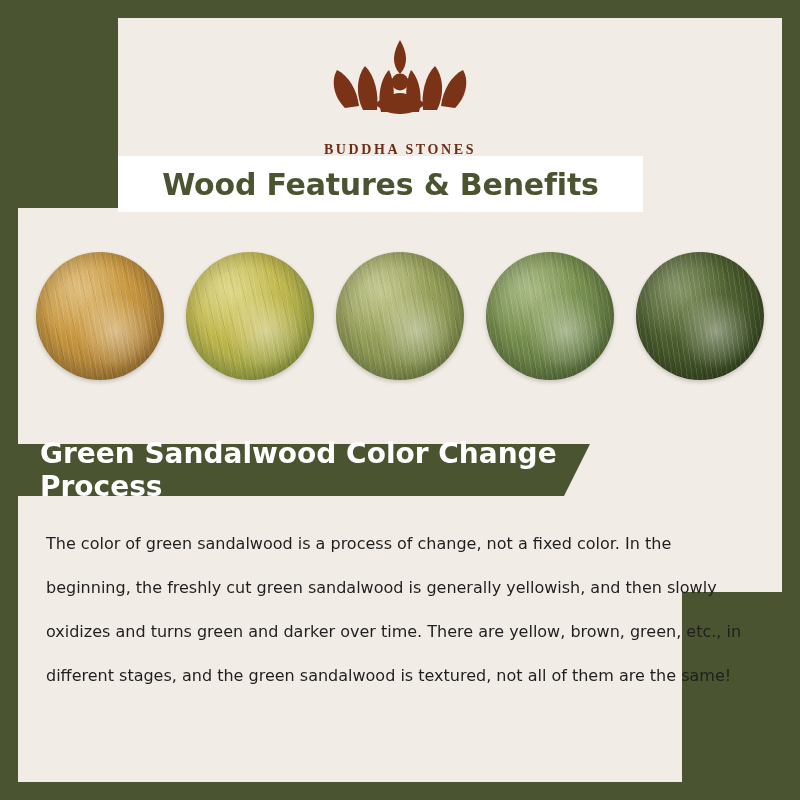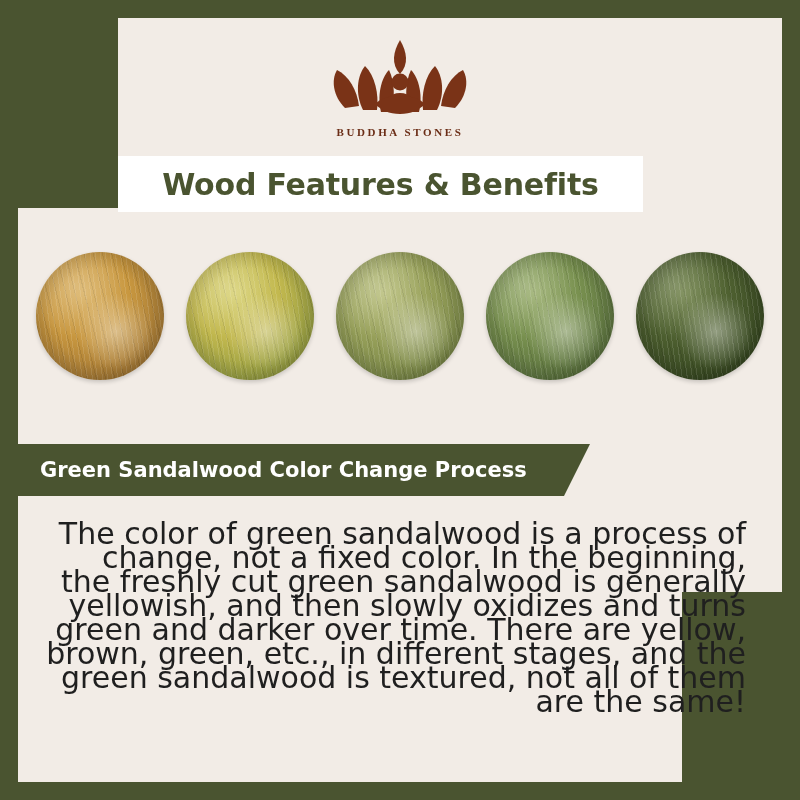--- a/index.html
+++ b/index.html
@@ -48,22 +48,22 @@
   
   .logo-wrap {
     position: absolute;
     left: 0; right: 0; top: 30px;
     display: flex;
     flex-direction: column;
     align-items: center;
   }
   .logo-mark { width: 170px; height: 92px; display: block; }
   .brand-name {
-    margin-top: 4px;
-    font-size: 11px;
+    margin-top: 20px;
+    font-size: 14px;
     letter-spacing: 2.6px;
     font-weight: bold;
     color: #6b2d16;
     font-family: "Liberation Serif", serif;
   }
 
   
   .title-bar {
     position: absolute;
     left: 118px; top: 140px;
@@ -132,35 +132,34 @@
   }
   .ribbon::after {
     content: "";
     position: absolute;
     right: -26px; top: 0;
     border-top: 52px solid #4a5430;
     border-right: 26px solid transparent;
   }
   .ribbon-text {
     color: #ffffff;
-    font-size: 21px;
+    font-size: 28px;
     font-weight: bold;
     font-family: "DejaVu Sans", sans-serif;
   }
 
   
   .body-copy {
     position: absolute;
     left: 46px; top: 522px;
     width: 700px;
-    font-size: 30px;
-    line-height: 24px;
+    font-size: 16px;
+    line-height: 44px;
     color: #1f1f1f;
     font-family: "DejaVu Sans", sans-serif;
-    text-align: right;
   }
 </style>
 </head>
 <body>
 
 <div id="page">
 
   <div class="frame-top-left"></div>
   <div class="frame-bottom-right"></div>
 

